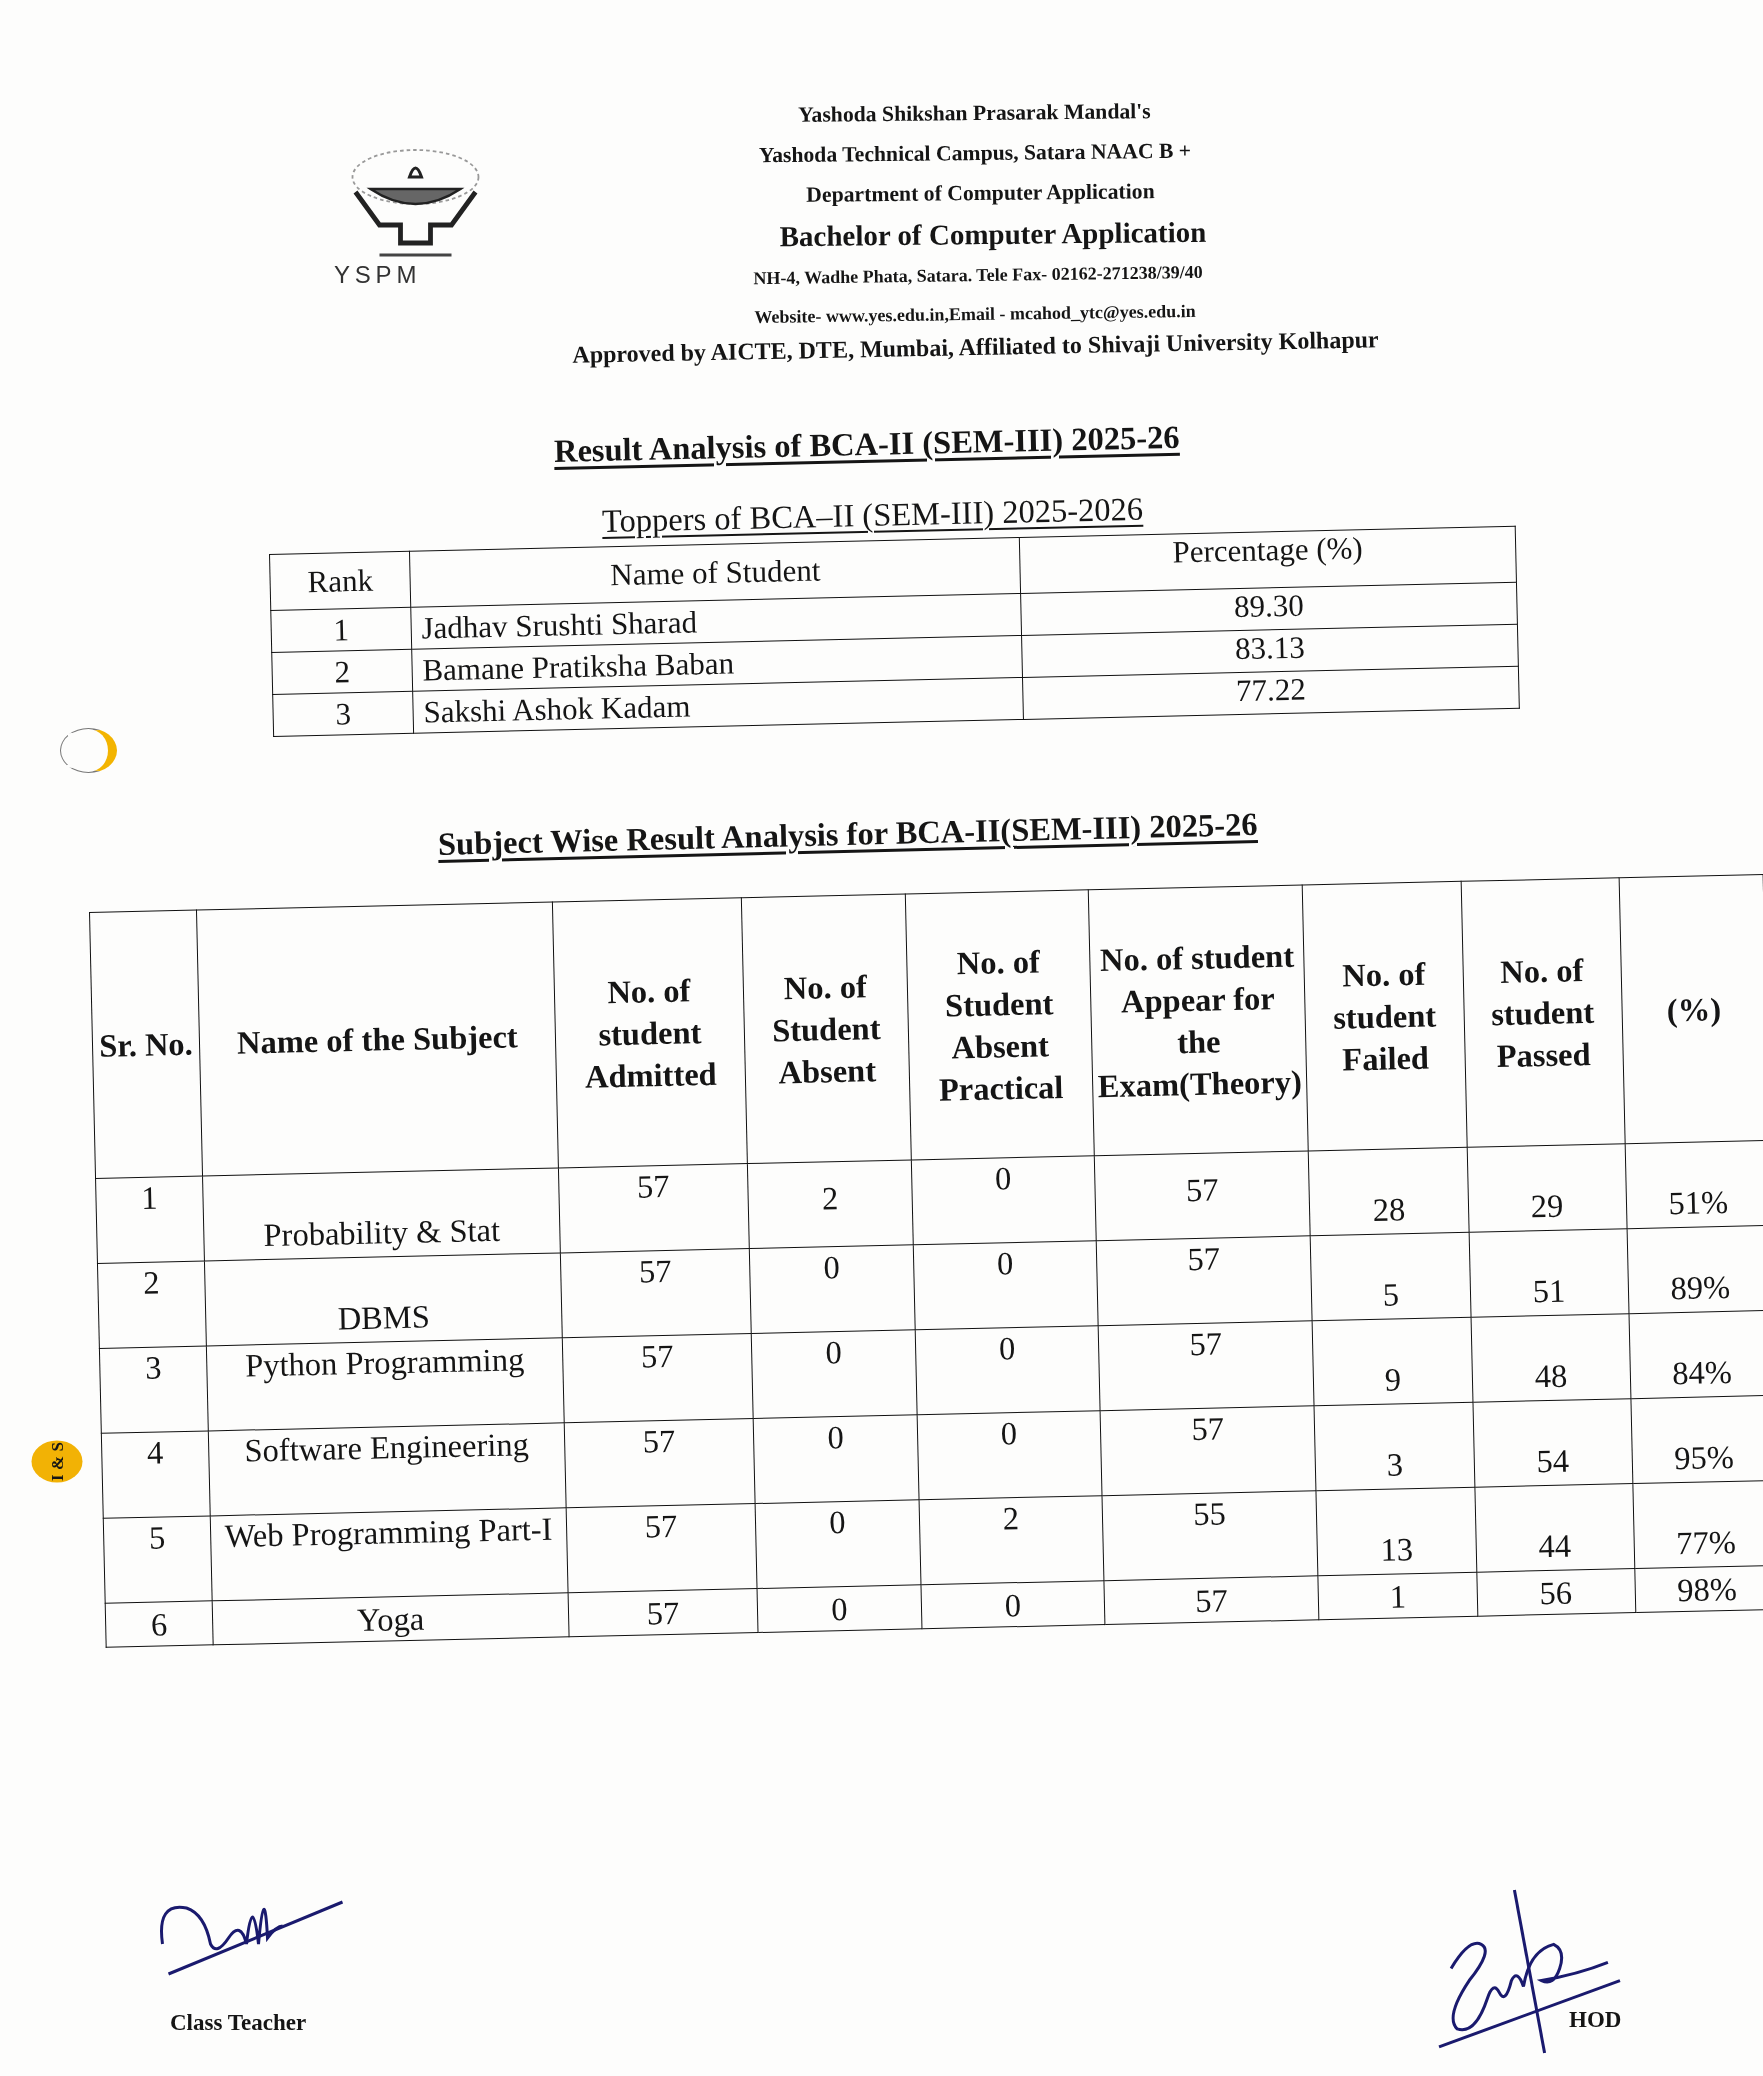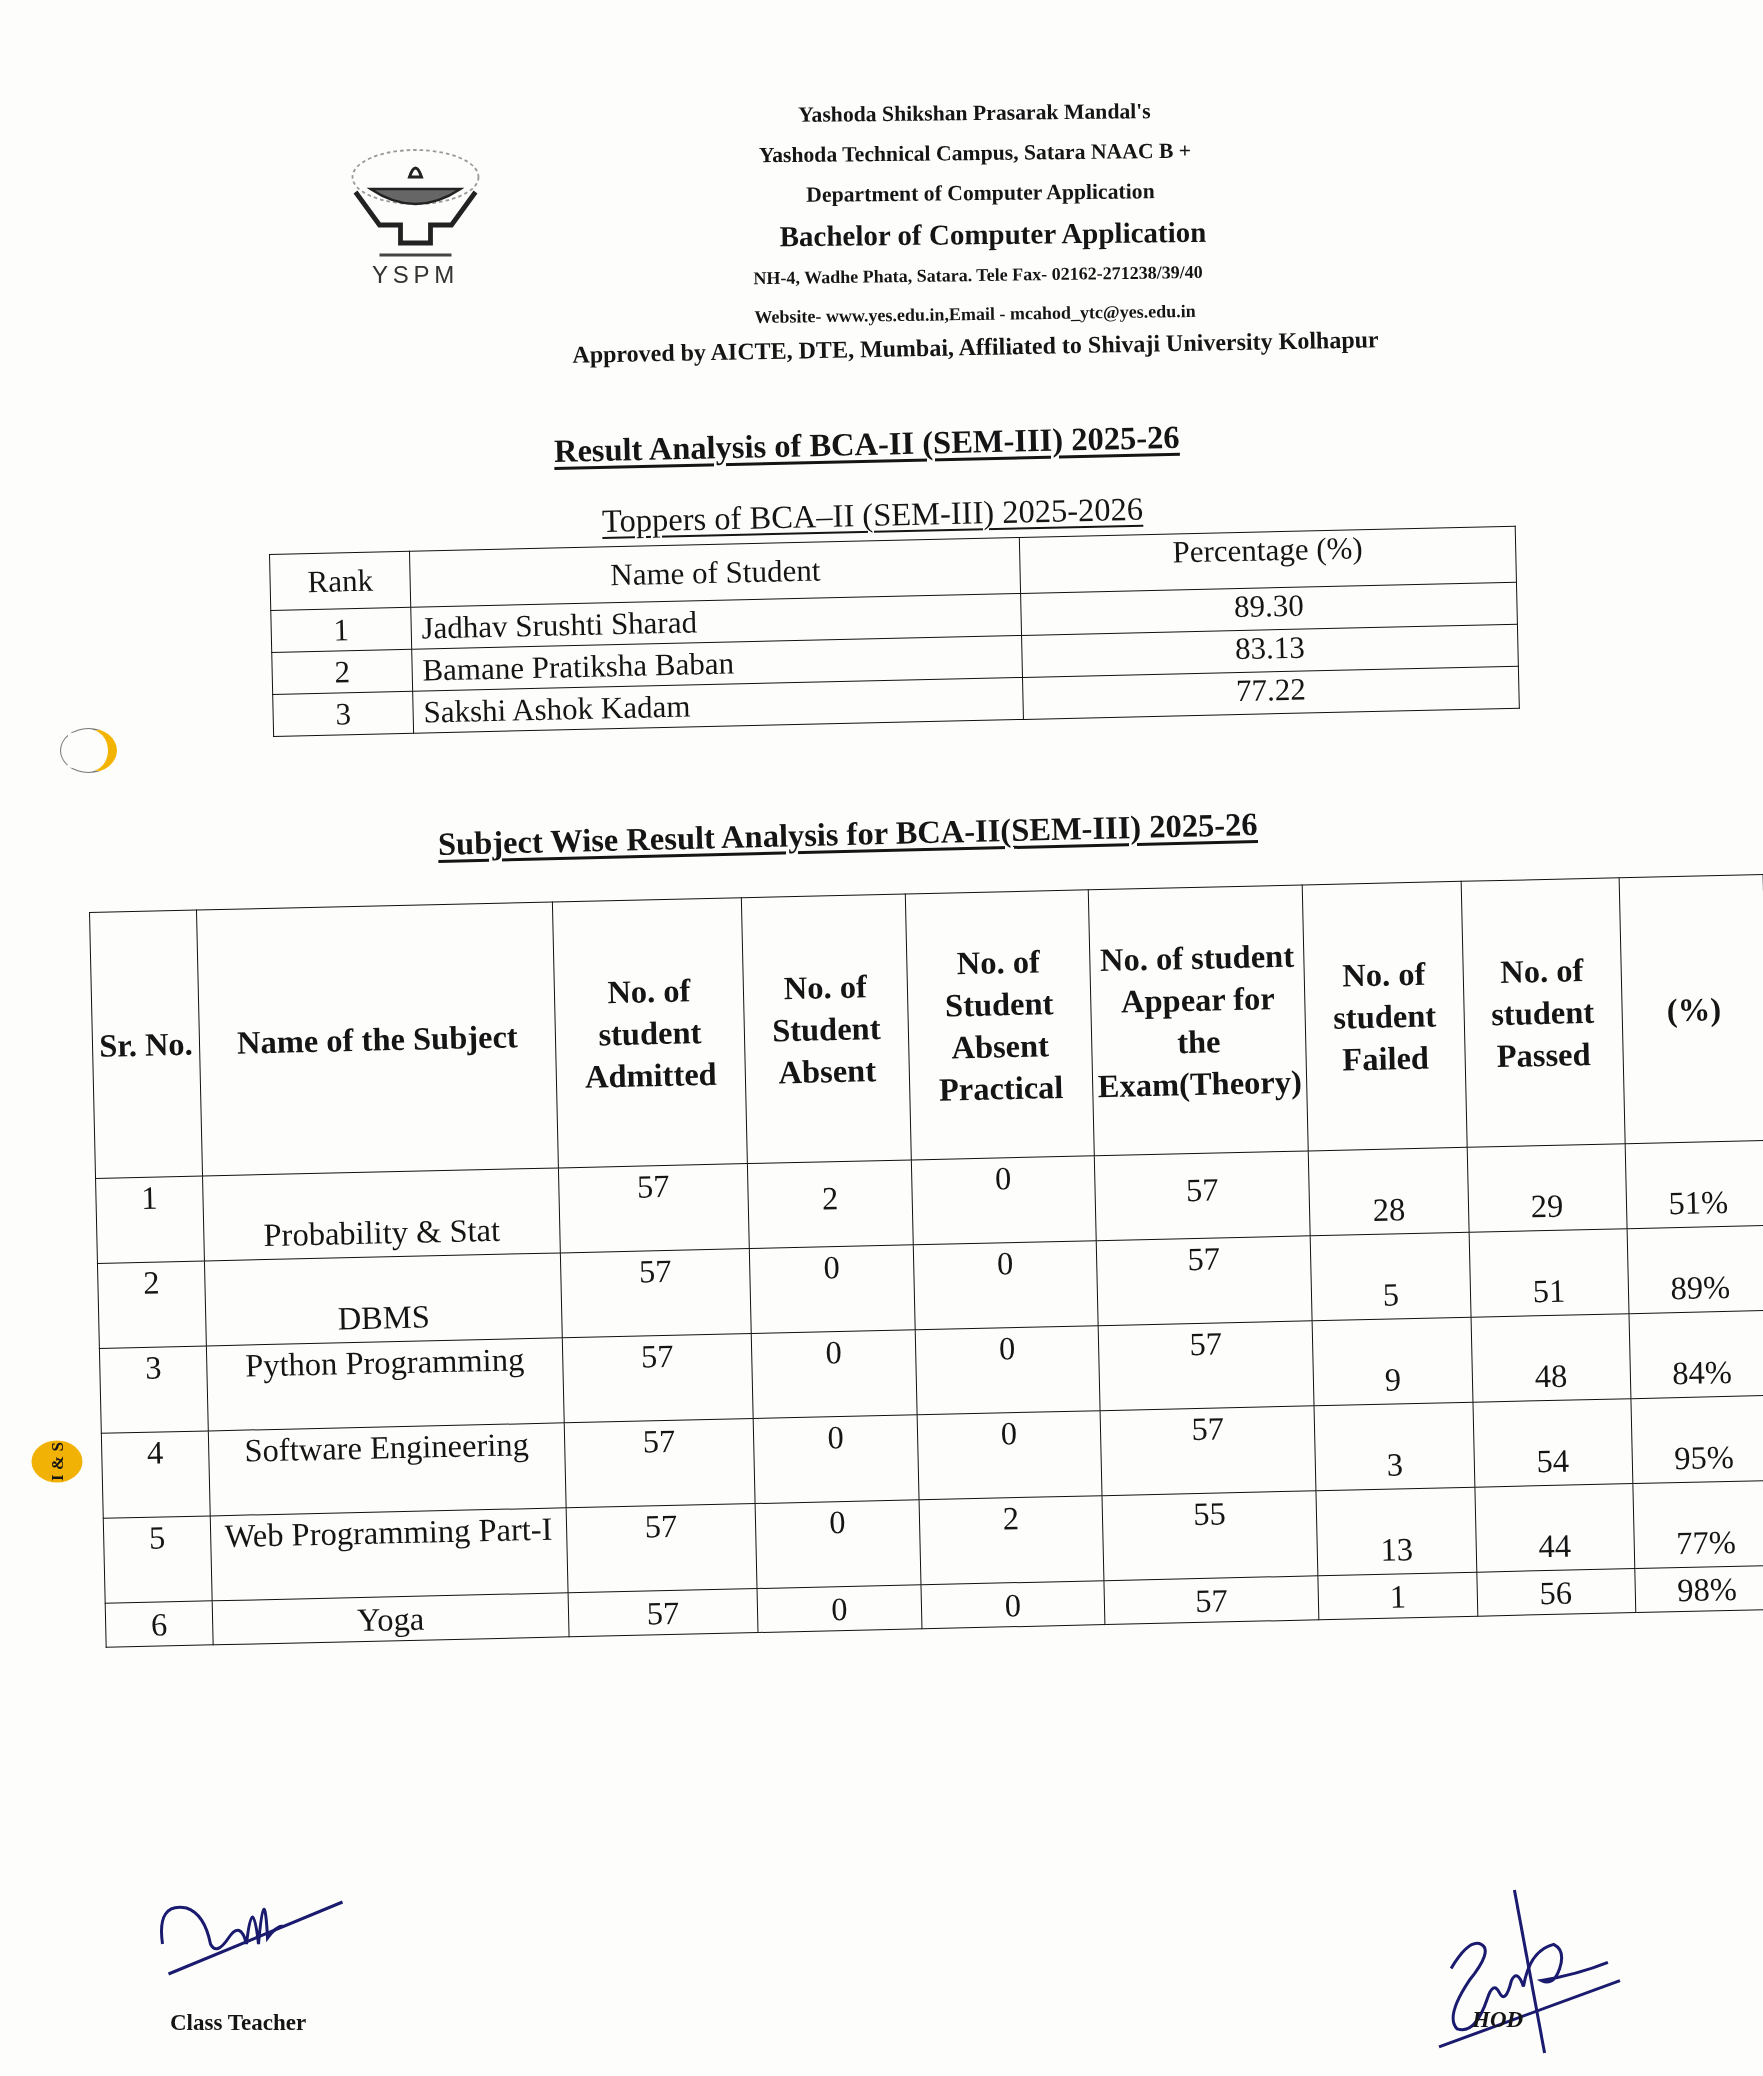--- a/index.html
+++ b/index.html
@@ -64,39 +64,39 @@
   .w-fail { width: 150px; }
   .w-pass { width: 150px; }
   .w-pct { width: 138px; }
   .cell-bottom { display: block; padding-top: 40px; }
   .cell-mid { display: block; padding-top: 15.6px; }
   .name-bottom { display: block; padding-top: 40px; }
 
   
   .sig-label { position: absolute; font-size: 23px; font-weight: bold; white-space: nowrap; }
   .teacher { left: 170px; top: 2010px; }
-  .hod { left: 1472px; top: 2007px; font-style: italic; }
+  .hod { left: 1569px; top: 2007px; }
   .sig-svg { position: absolute; }
 
   
   .punch { position: absolute; left: 60px; top: 728px; width: 47px; height: 43px; border-radius: 50%; border: 1.8px solid #777; border-right-color: #f3b400; border-right-width: 9.6px; }
   .tag { position: absolute; left: 36px; top: 1436px; width: 42px; height: 51px; border-radius: 50%; background: #f2b205; font-size: 17px; font-weight: bold; display: flex; align-items: center; justify-content: center; transform: rotate(-90deg); }
 </style>
 </head>
 <body>
 
 <div class="abs logo">
   <svg width="163" height="156" viewBox="0 0 270 260">
     <ellipse cx="135" cy="70" rx="105" ry="45" fill="none" stroke="#999" stroke-width="3" stroke-dasharray="6 5"></ellipse>
     <path d="M125 70 Q135 40 145 70 Z" fill="none" stroke="#222" stroke-width="5"></path>
     <path d="M35 95 L75 150 L110 150 L110 180 L160 180 L160 150 L195 150 L235 95" fill="none" stroke="#222" stroke-width="8"></path>
     <path d="M60 90 Q135 140 210 90 Z" fill="#666" stroke="#222" stroke-width="4"></path>
     <line x1="75" y1="200" x2="195" y2="200" stroke="#444" stroke-width="5"></line>
   </svg>
-  <div style="position:absolute;left:0;top:126px;width:163px;text-align:center;font-family:'Liberation Sans',sans-serif;font-size:24px;letter-spacing:4.8px;color:#333;">YSPM</div>
+  <div style="position:absolute;left:0;top:126px;width:163px;font-family:'Liberation Sans',sans-serif;font-size:24px;letter-spacing:4.8px;color:#333;">YSPM</div>
 </div>
 
 <div class="lh lh1">Yashoda Shikshan Prasarak Mandal's</div>
 <div class="lh lh2">Yashoda Technical Campus, Satara    NAAC B +</div>
 <div class="lh lh3">Department of Computer Application</div>
 <div class="lh lh4">Bachelor of Computer Application</div>
 <div class="lh lh5">NH-4, Wadhe Phata, Satara. Tele Fax- 02162-271238/39/40</div>
 <div class="lh lh6">Website- www.yes.edu.in,Email - mcahod_ytc@yes.edu.in</div>
 <div class="lh lh7">Approved by AICTE, DTE, Mumbai, Affiliated to Shivaji University Kolhapur</div>
 

